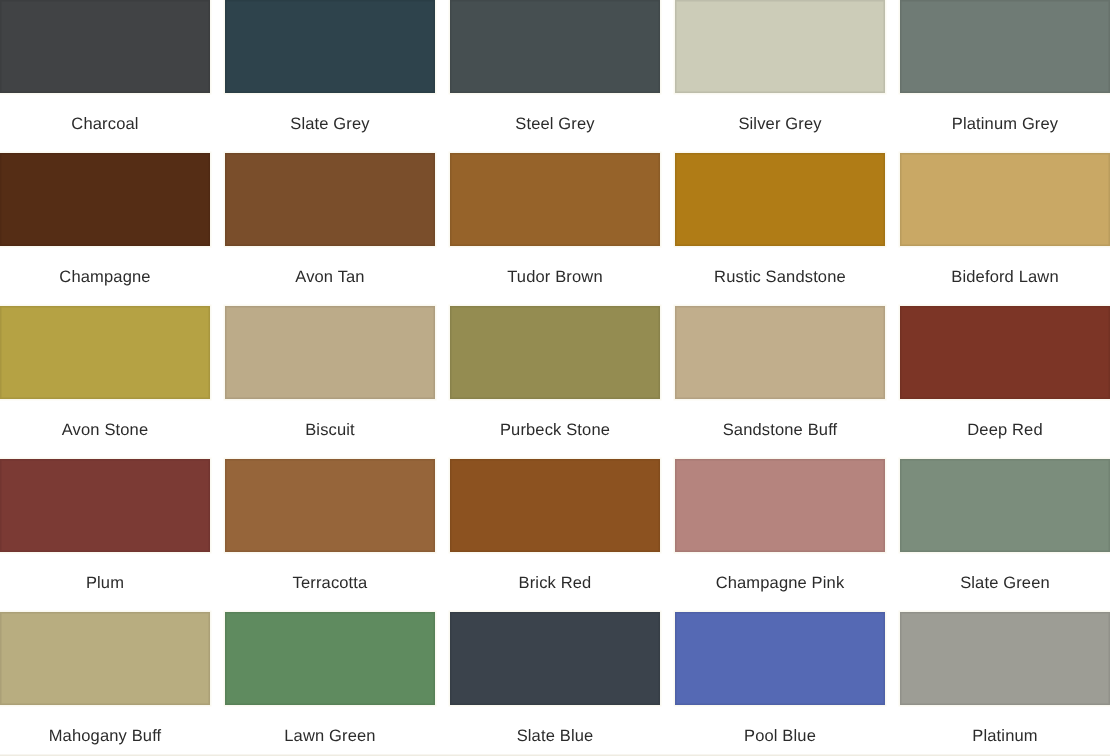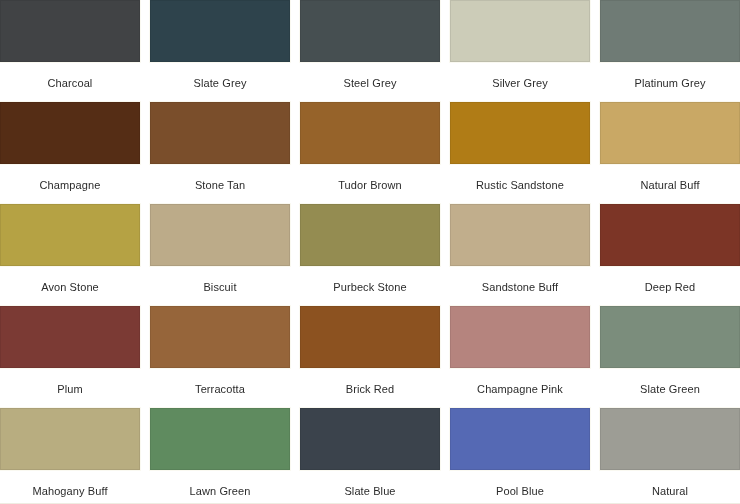--- a/index.html
+++ b/index.html
@@ -79,33 +79,33 @@
     <div class="swatch-cell">
       <div class="swatch-chip" title="Platinum Grey" style="background-color: rgb(111, 123, 117);"></div>
       <div class="swatch-label">Platinum Grey</div>
     </div>
     <div class="swatch-cell">
       <div class="swatch-chip" title="Mahogany" style="background-color: rgb(85, 45, 21);"></div>
       <div class="swatch-label">Champagne</div>
     </div>
     <div class="swatch-cell">
       <div class="swatch-chip" title="Deep Tan" style="background-color: rgb(122, 78, 43);"></div>
-      <div class="swatch-label">Stone Tan</div>
+      <div class="swatch-label">Avon Tan</div>
     </div>
     <div class="swatch-cell">
       <div class="swatch-chip" title="Tudor Brown" style="background-color: rgb(150, 99, 42);"></div>
       <div class="swatch-label">Tudor Brown</div>
     </div>
     <div class="swatch-cell">
       <div class="swatch-chip" title="Rustic Sandstone" style="background-color: rgb(176, 124, 22);"></div>
       <div class="swatch-label">Rustic Sandstone</div>
     </div>
     <div class="swatch-cell">
       <div class="swatch-chip" title="Bideford Buff" style="background-color: rgb(201, 168, 101);"></div>
-      <div class="swatch-label">Natural Buff</div>
+      <div class="swatch-label">Bideford Lawn</div>
     </div>
     <div class="swatch-cell">
       <div class="swatch-chip" title="Avon Stone" style="background-color: rgb(181, 162, 68);"></div>
       <div class="swatch-label">Avon Stone</div>
     </div>
     <div class="swatch-cell">
       <div class="swatch-chip" title="Biscuit" style="background-color: rgb(188, 171, 137);"></div>
       <div class="swatch-label">Biscuit</div>
     </div>
     <div class="swatch-cell">
@@ -151,16 +151,16 @@
     <div class="swatch-cell">
       <div class="swatch-chip" title="Slate Blue" style="background-color: rgb(59, 67, 76);"></div>
       <div class="swatch-label">Slate Blue</div>
     </div>
     <div class="swatch-cell">
       <div class="swatch-chip" title="Pool Blue" style="background-color: rgb(85, 105, 180);"></div>
       <div class="swatch-label">Pool Blue</div>
     </div>
     <div class="swatch-cell">
       <div class="swatch-chip" title="Natural" style="background-color: rgb(157, 157, 149);"></div>
-      <div class="swatch-label">Natural</div>
+      <div class="swatch-label">Platinum</div>
     </div>
   </div>
 <div class="bottom-rule"></div>
 
 </body></html>

